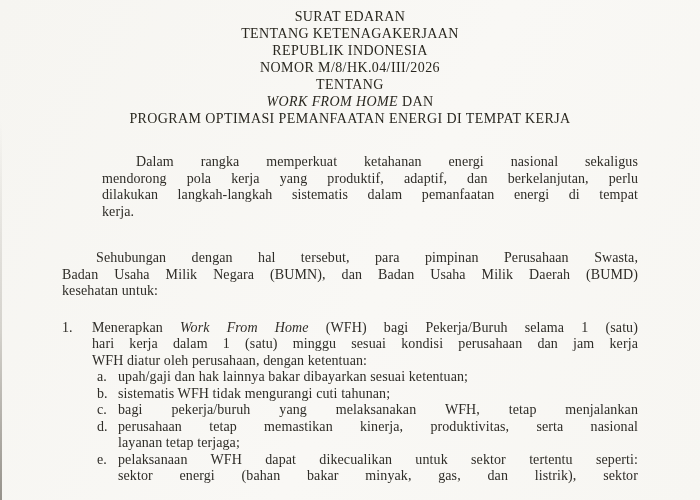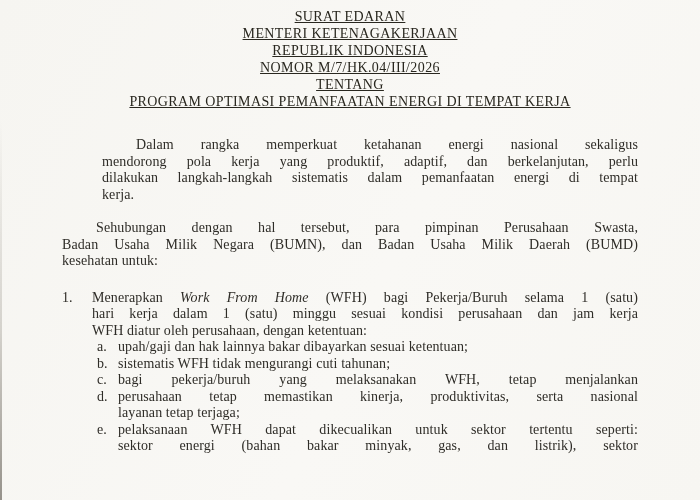--- a/index.html
+++ b/index.html
@@ -31,21 +31,20 @@
       rgba(110,104,92,0.25) 55%,
       rgba(70,64,54,0.55) 100%);
   }
   .letterhead {
     padding-top: 8px;
     text-align: center;
     font-size: 14px;
     line-height: 17px;
     letter-spacing: 0.4px;
     color: #29271f;
-    text-decoration: underline;
   }
   .content {
     margin-left: 62px;
     width: 576px;
     font-size: 14px;
     line-height: 16.5px;
     letter-spacing: 0.1px;
   }
   .tline {                      
     text-align: justify;
@@ -55,21 +54,21 @@
   }
   .tline.endline {              
     text-align: left;
     text-align-last: left;
     font-family: Liberation Serif, serif;
   }
   .tline.firstline {            
     padding-left: 34px;
   }
   .para1 { margin-top: 27px; margin-left: 40px; }
-  .para2 { margin-top: 17px; }
+  .para2 { margin-top: 30px; }
   .list-item { margin-top: 20px; }
   .item-line {
     position: relative;
     margin-left: 30px;
     width: 546px;
   }
   .item-number {
     position: absolute;
     left: -30px;
     top: 0;
@@ -89,24 +88,25 @@
   .it { font-style: italic; }
 </style>
 </head>
 <body>
 
 <div class="page">
   <div class="scan-edge"></div>
 
   <div class="letterhead">
     <div>SURAT EDARAN</div>
-    <div>MENTERI KETENAGAKERJAAN</div>
+    <div>TENTANG KETENAGAKERJAAN</div>
     <div>REPUBLIK INDONESIA</div>
-    <div>NOMOR M/7/HK.04/III/2026</div>
+    <div>NOMOR M/8/HK.04/III/2026</div>
     <div>TENTANG</div>
+    <div><span class="it">WORK FROM HOME</span><span> DAN</span></div>
     <div>PROGRAM OPTIMASI PEMANFAATAN ENERGI DI TEMPAT KERJA</div>
   </div>
 
   <div class="content">
 
     <div class="para1">
       <div class="tline firstline">Dalam rangka memperkuat ketahanan energi nasional sekaligus</div>
       <div class="tline">mendorong pola kerja yang produktif, adaptif, dan berkelanjutan, perlu</div>
       <div class="tline">dilakukan langkah-langkah sistematis dalam pemanfaatan energi di tempat</div>
       <div class="tline endline">kerja.</div>

